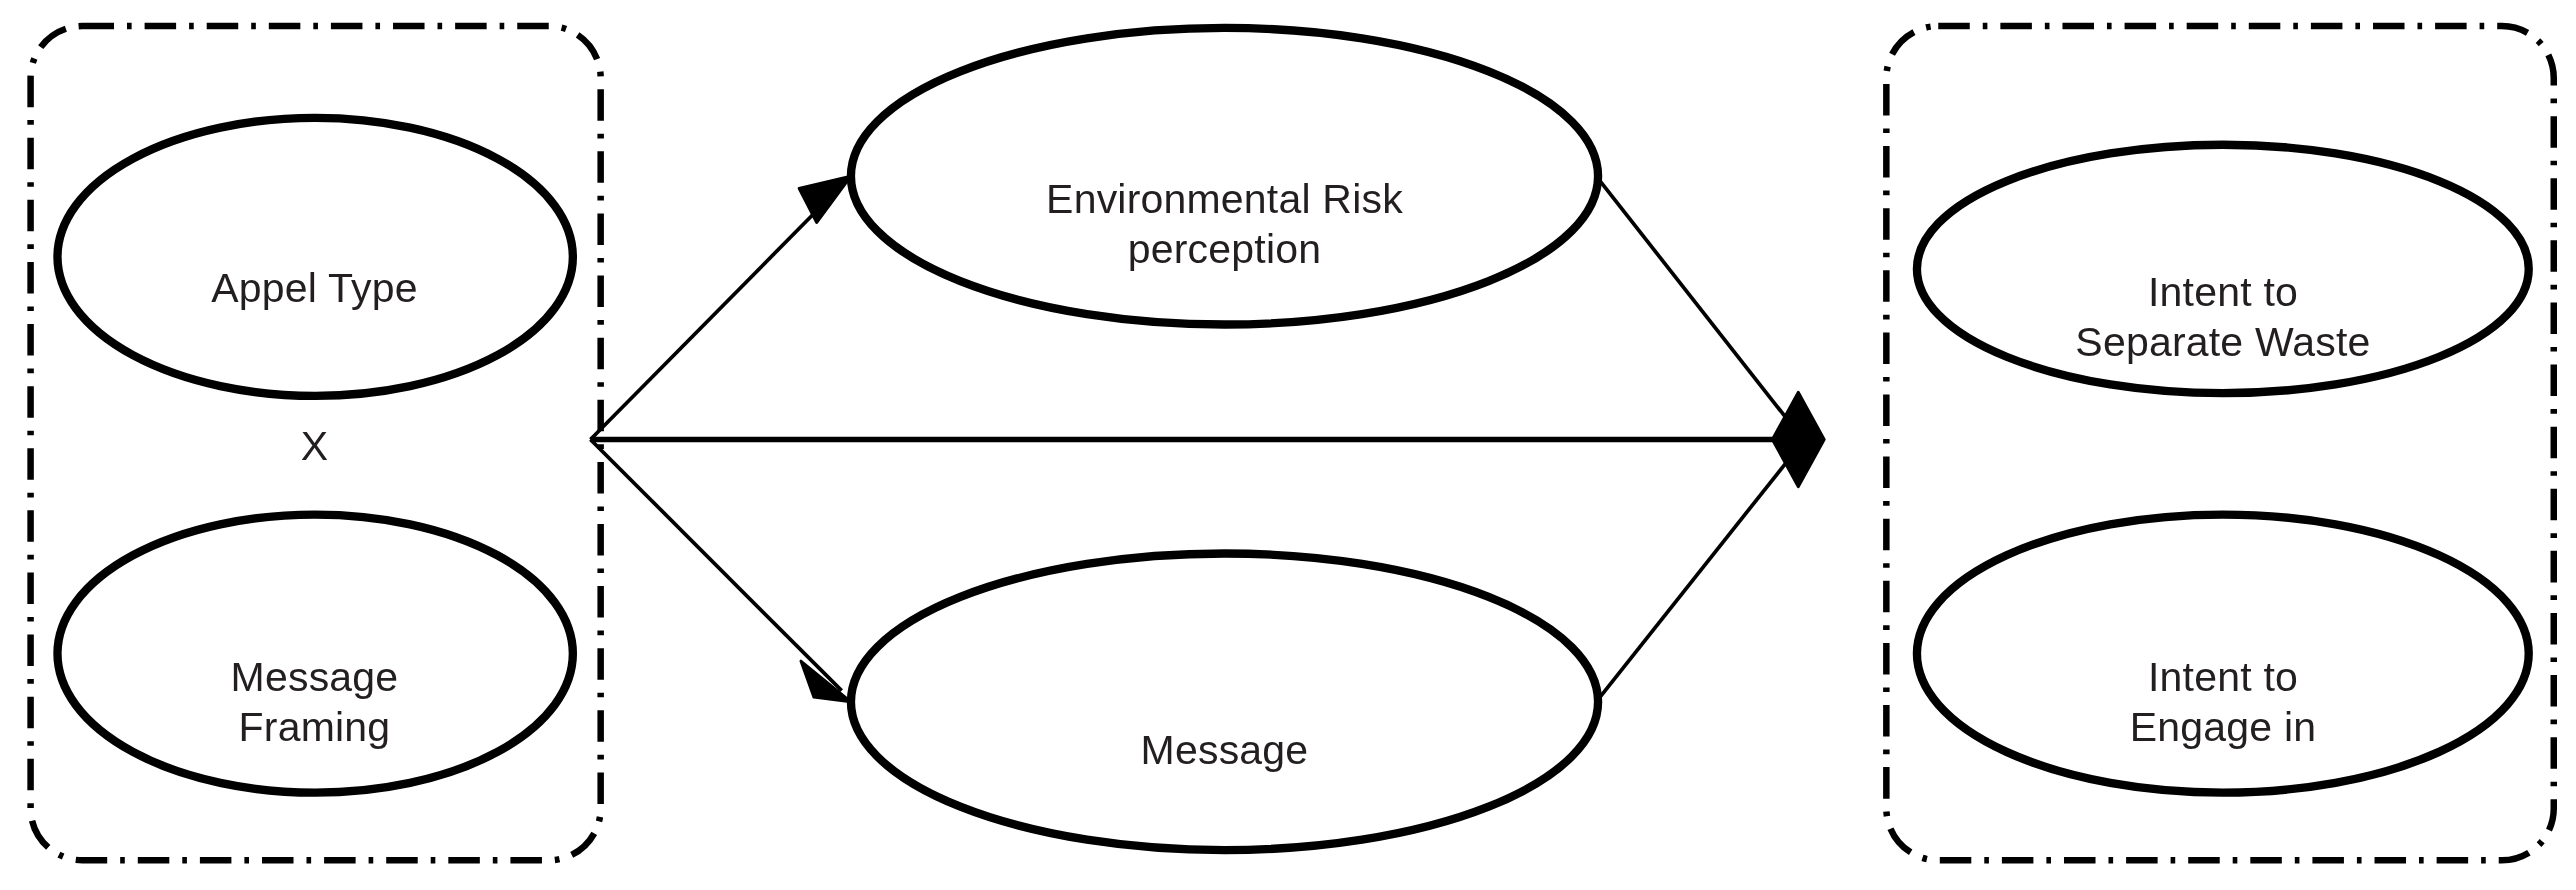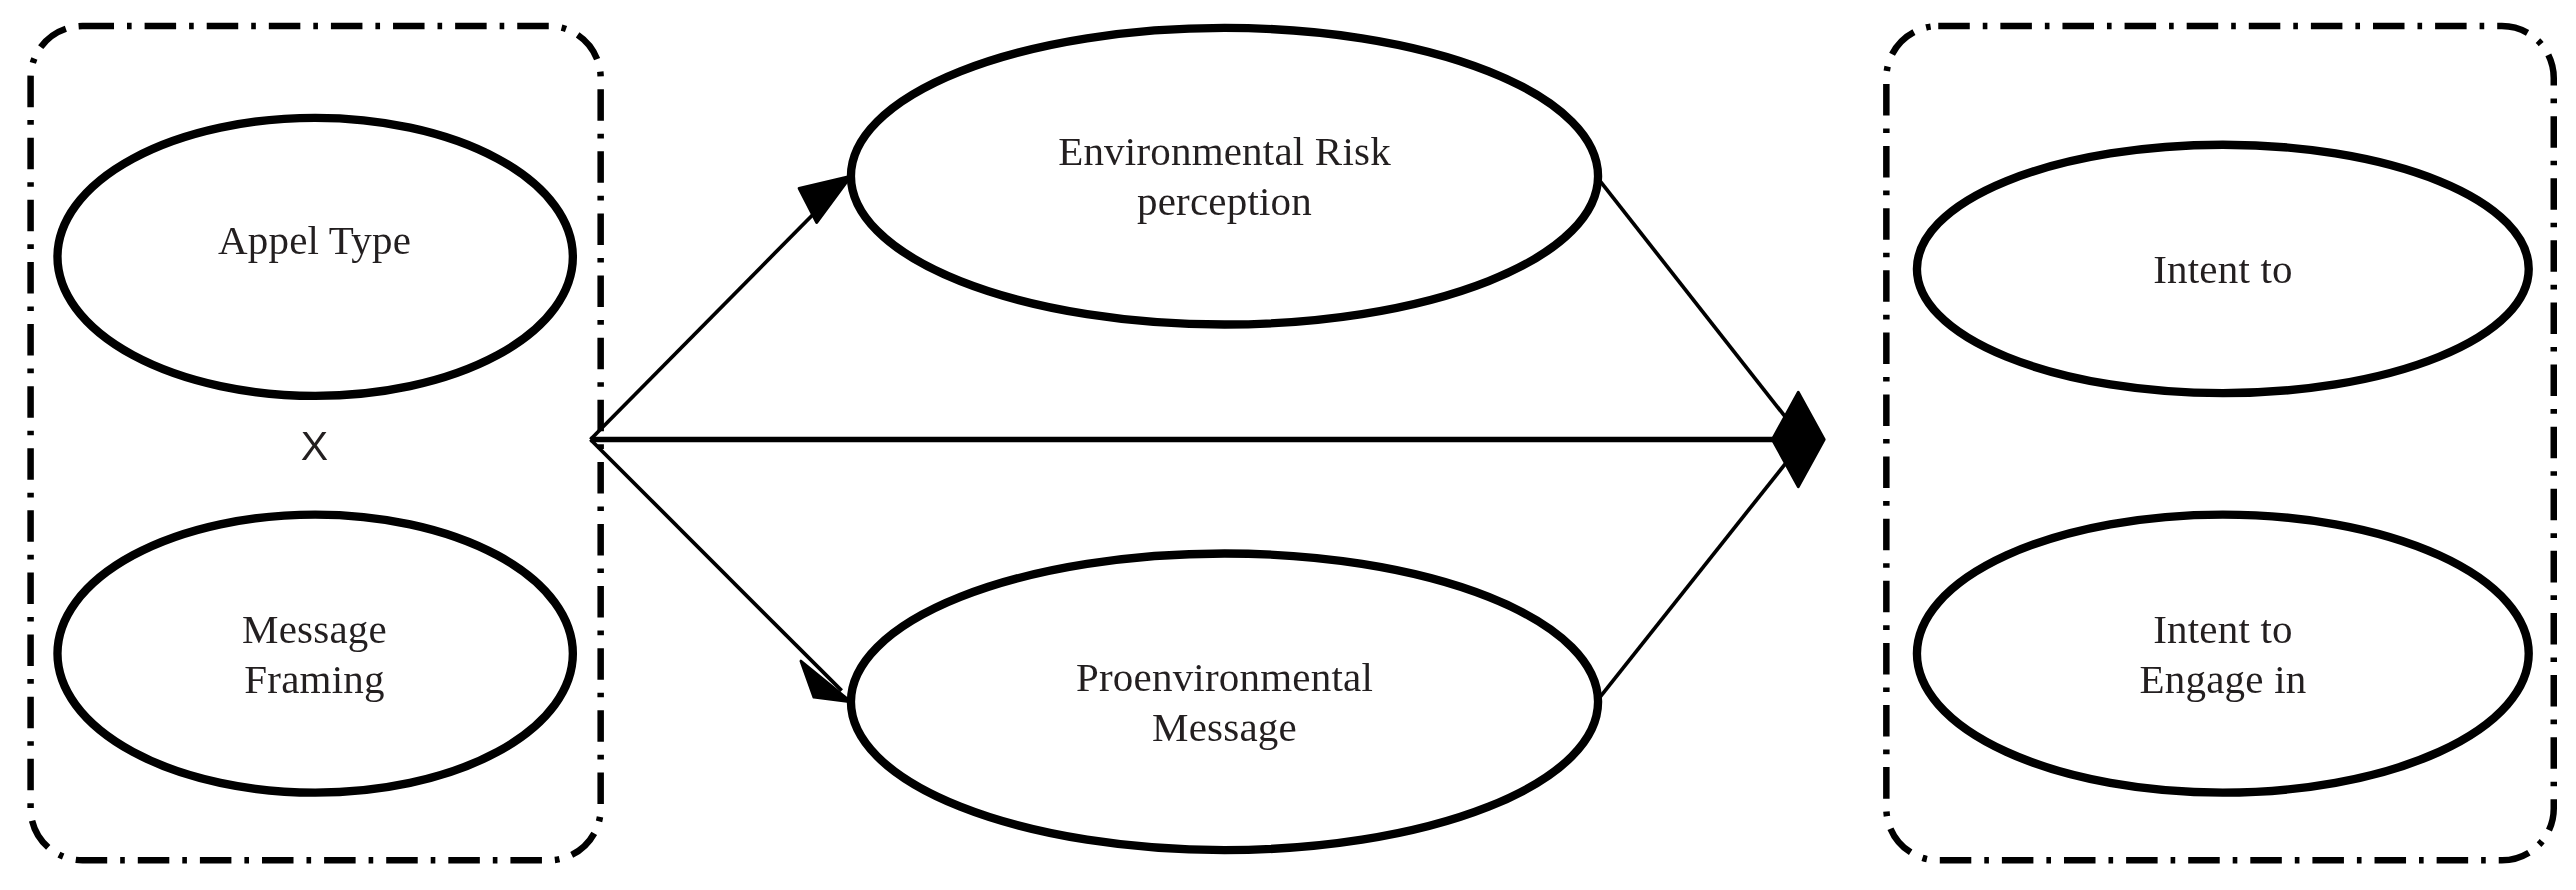--- a/index.html
+++ b/index.html
@@ -29,26 +29,27 @@
     display: block;
   }
   .node-label {
     position: absolute;
     display: flex;
     flex-direction: column;
     align-items: center;
     justify-content: center;
     text-align: center;
     color: #231f20;
-    font-family: Liberation Serif, serif;
+    font-family: Liberation Sans, sans-serif;
     font-size: 41px;
     line-height: 1.22;
     letter-spacing: 0.2px;
     white-space: pre;
     pointer-events: none;
+    margin-top: 48px;
   }
   .node-label span { display: block; }
   .x-label {
     position: absolute;
     color: #231f20;
     font-family: "Liberation Sans", sans-serif;
     font-size: 41px;
     line-height: 1;
     text-align: center;
   }
@@ -106,26 +107,26 @@
     <span>Message</span>
     <span>Framing</span>
   </div>
 
   <div class="node-label" style="left:851px; top:125px; width:747px; height:102px;">
     <span>Environmental Risk</span>
     <span>perception</span>
   </div>
 
   <div class="node-label" style="left:851px; top:651px; width:747px; height:102px;">
-    <span>Proenvironmental</span>
     <span>Message</span>
   </div>
 
   <div class="node-label" style="left:1917px; top:218px; width:612px; height:102px;">
     <span>Intent to</span>
+    <span>Separate Waste</span>
   </div>
 
   <div class="node-label" style="left:1917px; top:577px; width:612px; height:154px;">
     <span>Intent to</span>
     <span>Engage in</span>
   </div>
 
 </div>
 
 

